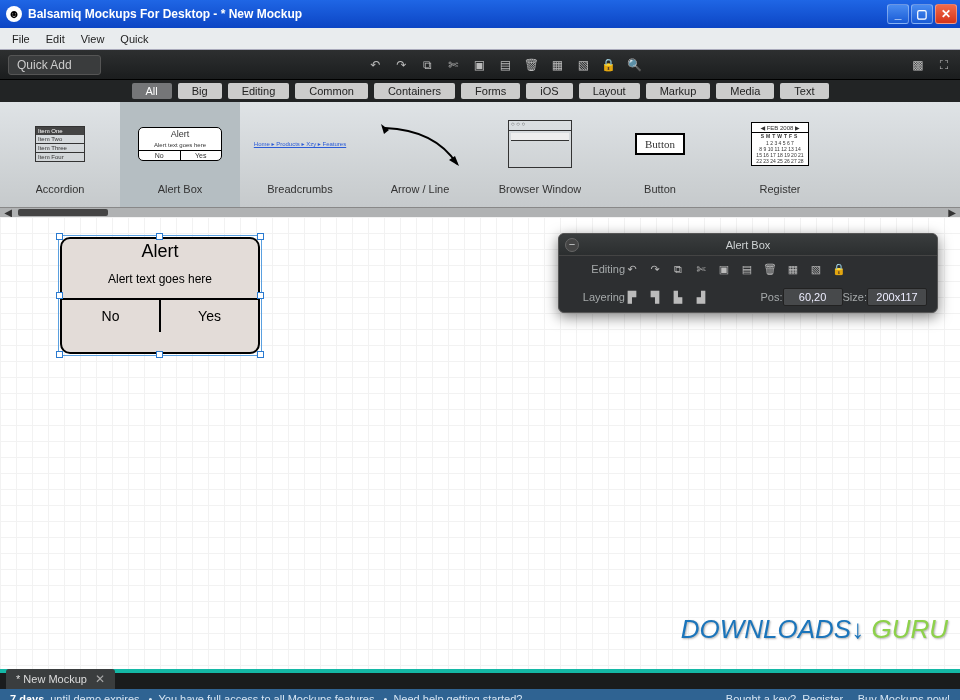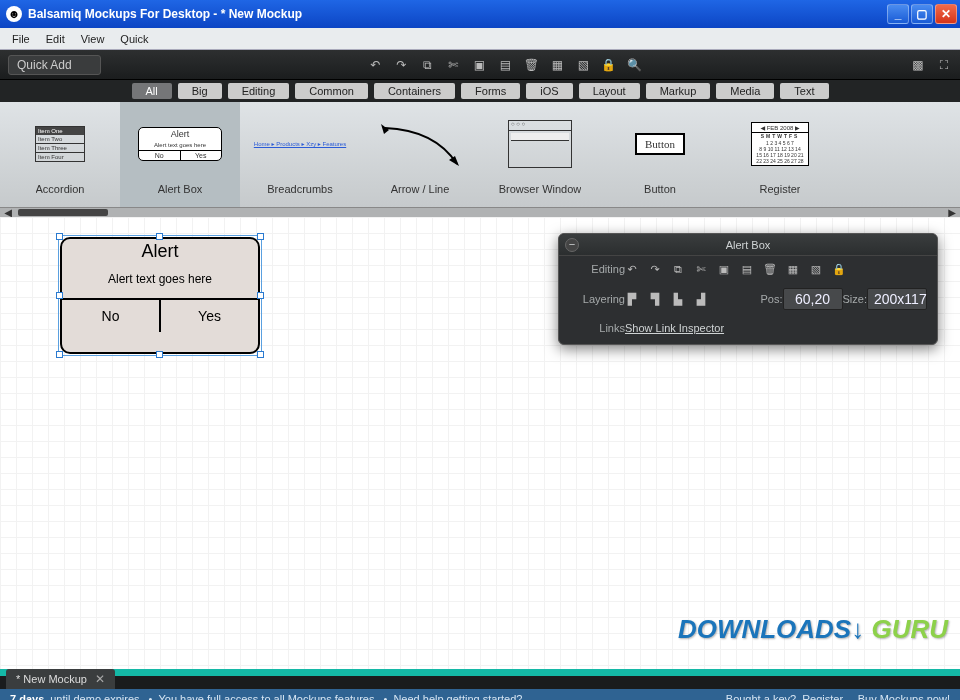--- a/index.html
+++ b/index.html
@@ -55,39 +55,39 @@
 .h-nw{top:-4px;left:-4px}.h-n{top:-4px;left:50%;margin-left:-4px}.h-ne{top:-4px;right:-4px}.h-w{top:50%;left:-4px;margin-top:-4px}.h-e{top:50%;right:-4px;margin-top:-4px}.h-sw{bottom:-4px;left:-4px}.h-s{bottom:-4px;left:50%;margin-left:-4px}.h-se{bottom:-4px;right:-4px}
 
 
 .inspector { position: absolute; top: 16px; right: 22px; width: 380px; background: #2d2f31; color: #cfd3d4; border: 1px solid #555; border-radius: 6px; box-shadow: 0 4px 14px rgba(0,0,0,.5); font-size: 11px; }
 .insp-title { height: 22px; display: flex; align-items: center; justify-content: center; background: linear-gradient(to bottom,#3a3d3e,#2b2e2f); border-bottom: 1px solid #444; border-radius: 6px 6px 0 0; position: relative; }
 .insp-title .colbtn { position: absolute; left: 6px; width: 14px; height: 14px; border-radius: 50%; background: #444; border: 1px solid #666; text-align: center; line-height: 11px; font-size: 11px; }
 .insp-row { display: flex; align-items: center; padding: 6px 10px; }
 .insp-row .lab { width: 56px; text-align: right; color: #a6aaab; }
 .insp-icons { display: flex; gap: 9px; }
 .insp-icons span { width: 14px; height: 14px; display: inline-flex; align-items: center; justify-content: center; color: #bbb; }
-.insp-input { background: #47494b; border: 1px solid #222; color: #eef; padding: 2px 6px; font-size: 14px; border-radius: 2px; }
+.insp-input { background: #47494b; border: 1px solid #222; color: #eef; padding: 2px 6px; font-size: 11px; border-radius: 2px; }
 .insp-input.pos { width: 60px; text-align: center; }
 .insp-input.size { width: 60px; text-align: center; }
 .autosize-btn { width: 18px; height: 16px; border: 1px solid #666; background: #fff; display: inline-flex; align-items: center; justify-content: center; color: #222; font-size: 12px; }
 .link-inspector { text-decoration: underline; cursor: pointer; }
 
 
-.tabstrip { height: 20px; background: #1a1c1d; display: flex; align-items: flex-end; padding: 0 6px; border-top: 7px solid #14b8a6; }
+.tabstrip { height: 20px; background: #1a1c1d; display: flex; align-items: flex-end; padding: 0 6px; border-top: 4px solid #14b8a6; }
 .doc-tab { background: #3a3d3e; color: #ddd; font-size: 11px; padding: 3px 10px; border-radius: 3px 3px 0 0; display: flex; align-items: center; gap: 8px; }
 .doc-tab .x { font-size: 12px; color: #aaa; cursor: pointer; }
 
 
 .status { height: 19px; background: #2f6392; color: #d6e5f3; font-size: 11px; display: flex; align-items: center; padding: 0 10px; gap: 6px; }
 .status .days { color: #fff; font-weight: bold; }
 .status a { color: #d6e5f3; text-decoration: underline; cursor: pointer; }
 .status .spacer { flex: 1; }
 
 
-.watermark { position: absolute; right: 12px; bottom: 24px; font-size: 26px; font-weight: bold; font-style: italic; color: #8dd14a; text-shadow: 1px 1px 2px rgba(0,0,0,.3); margin-top: 44px;}
+.watermark { position: absolute; right: 12px; bottom: 24px; font-size: 26px; font-weight: normal; font-style: italic; color: #8dd14a; text-shadow: 1px 1px 2px rgba(0,0,0,.3); margin-top: 44px;}
 .watermark .dl { color: #1b75bb; font-style: italic; }
 </style>
 </head>
 <body>
 
 <div class="titlebar">
   <div class="app-icon">☻</div>
   <div class="title">Balsamiq Mockups For Desktop - * New Mockup</div>
   <div class="win-btns">
     <div class="win-btn min">_</div>
@@ -259,24 +259,20 @@
         <span>▜</span>
         <span>▙</span>
         <span>▟</span>
       </div>
       <div style="flex:1"></div>
       <span class="lab" style="width:auto">Pos:</span>
       <span class="insp-input pos">60,20</span>
       <span class="lab" style="width:auto">Size:</span>
       <span class="insp-input size">200x117</span>
     </div>
-    <div class="insp-row" style="padding-bottom:10px;">
-      <div class="lab">Links</div>
-      <div class="link-inspector">Show Link Inspector</div>
-    </div>
   </div>
 
   <div class="watermark">
     <span class="dl">DOWNLOADS</span><span style="color:#1b75bb;">↓</span> <span>GURU</span>
   </div>
 </div>
 
 <div class="tabstrip">
   <div class="doc-tab">
     <span>* New Mockup</span>

